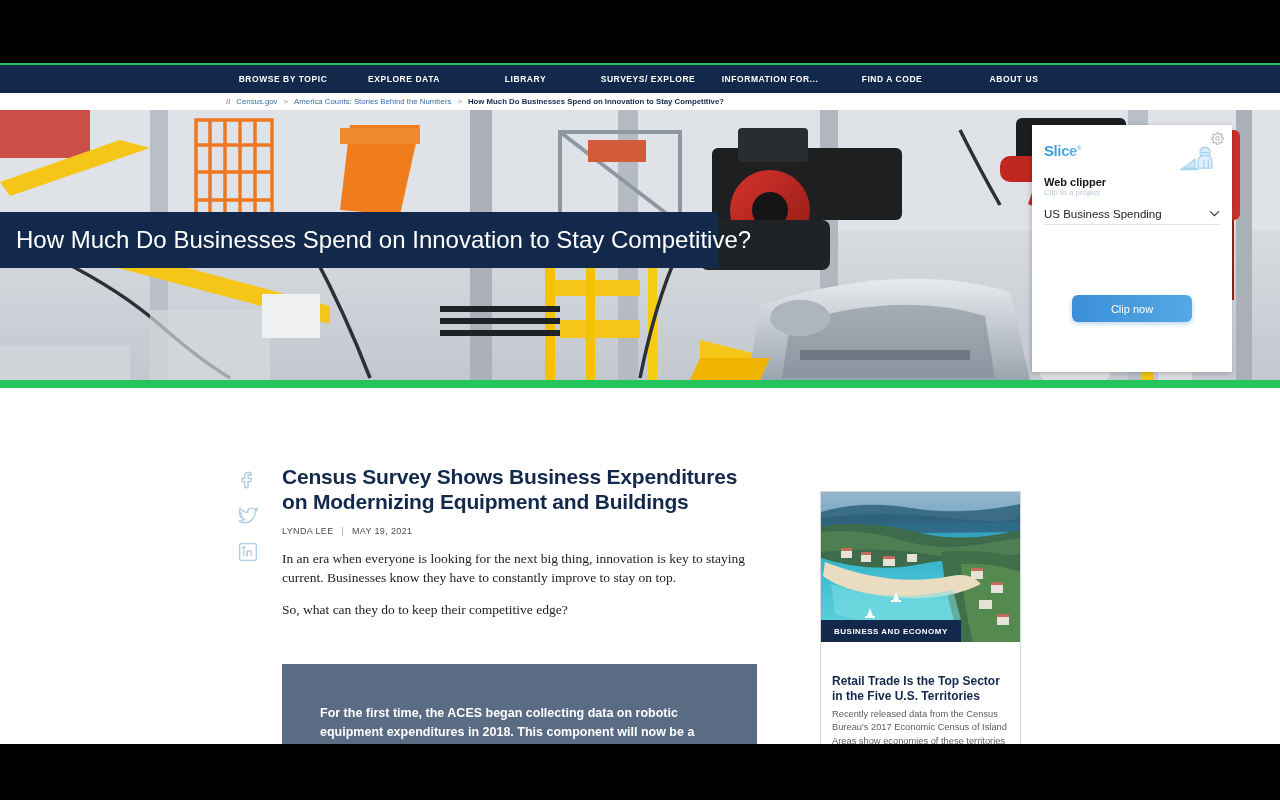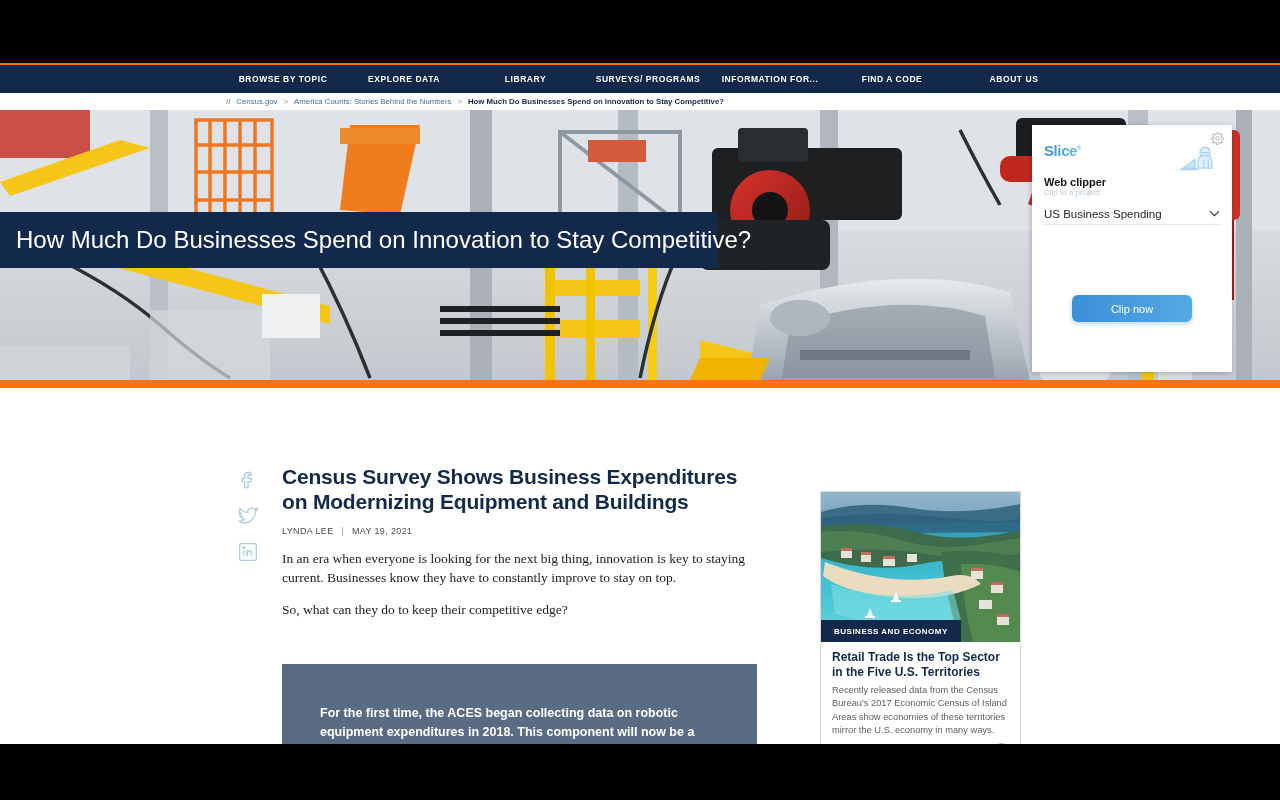--- a/index.html
+++ b/index.html
@@ -12,21 +12,21 @@
     overflow: hidden;
   }
 
   #viewport { position: relative; width: 1280px; height: 800px; background: #000; }
 
   
   .letterbox-top { position: absolute; top: 0; left: 0; width: 1280px; height: 63px; background: #000; }
   .letterbox-bottom { position: absolute; top: 744px; left: 0; width: 1280px; height: 56px; background: #000; }
 
   
-  .page { position: absolute; top: 63px; left: 0; width: 1280px; height: 681px; background: #f97316; overflow: hidden; }
+  .page { position: absolute; top: 63px; left: 0; width: 1280px; height: 681px; background: #22c55e; overflow: hidden; }
 
   
   .topnav {
     position: absolute; top: 2px; left: 0; width: 1280px; height: 28px;
     background: #13294b;
     display: flex; align-items: center;
   }
   .topnav-items { display: flex; align-items: center; margin-left: 222px; }
   .nav-item {
     color: #fff; font-size: 8.5px; font-weight: bold; letter-spacing: .55px;
@@ -94,21 +94,21 @@
   .side-card {
     position: absolute; left: 820px; top: 103px; width: 201px; height: 277px;
     background: #fff; border: 1px solid #d8d8d8;
   }
   .card-photo { position: relative; width: 199px; height: 150px; overflow: hidden; }
   .card-cat {
     position: absolute; left: 0; bottom: 0; height: 22px; padding: 0 13px;
     background: #13294b; display: flex; align-items: center;
   }
   .card-cat span { color: #fff; font-size: 8px; font-weight: bold; letter-spacing: .5px; }
-  .card-body { padding: 8px 11px 0 11px; }
+  .card-body { padding: 8px 11px 0 11px; margin-top: 24px; }
   .card-title { color: #13294b; font-size: 12px; font-weight: bold; line-height: 14.5px; }
   .card-desc { margin-top: 5px; color: #5d5d5d; font-size: 9.3px; line-height: 13.3px; }
   .card-arrow {
     position: absolute; right: 10px; bottom: 7px; width: 17px; height: 17px;
     border: 1px solid #8fb8d6; border-radius: 50%;
     display: flex; align-items: center; justify-content: center;
     color: #6ea2c8; font-size: 9px; cursor: pointer;
   }
 
   
@@ -155,21 +155,21 @@
   <div class="letterbox-top"></div>
   <div class="letterbox-bottom"></div>
 
   <div class="page">
 
     <nav class="topnav">
       <div class="topnav-items">
         <div class="nav-item n0">BROWSE BY TOPIC</div>
         <div class="nav-item n1">EXPLORE DATA</div>
         <div class="nav-item n2">LIBRARY</div>
-        <div class="nav-item n3">SURVEYS/ PROGRAMS</div>
+        <div class="nav-item n3">SURVEYS/ EXPLORE</div>
         <div class="nav-item n4">INFORMATION FOR...</div>
         <div class="nav-item n5">FIND A CODE</div>
         <div class="nav-item n6">ABOUT US</div>
       </div>
     </nav>
 
     <div class="crumbstrip">
       <div class="crumbs">
         <span class="crumb-slash">//</span>
         <span class="crumb-link">Census.gov</span>

